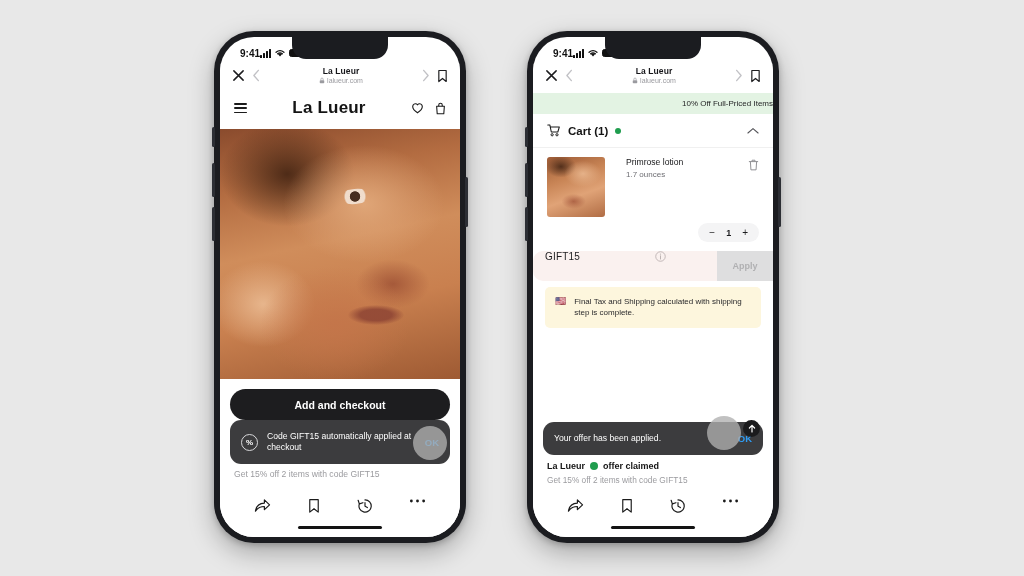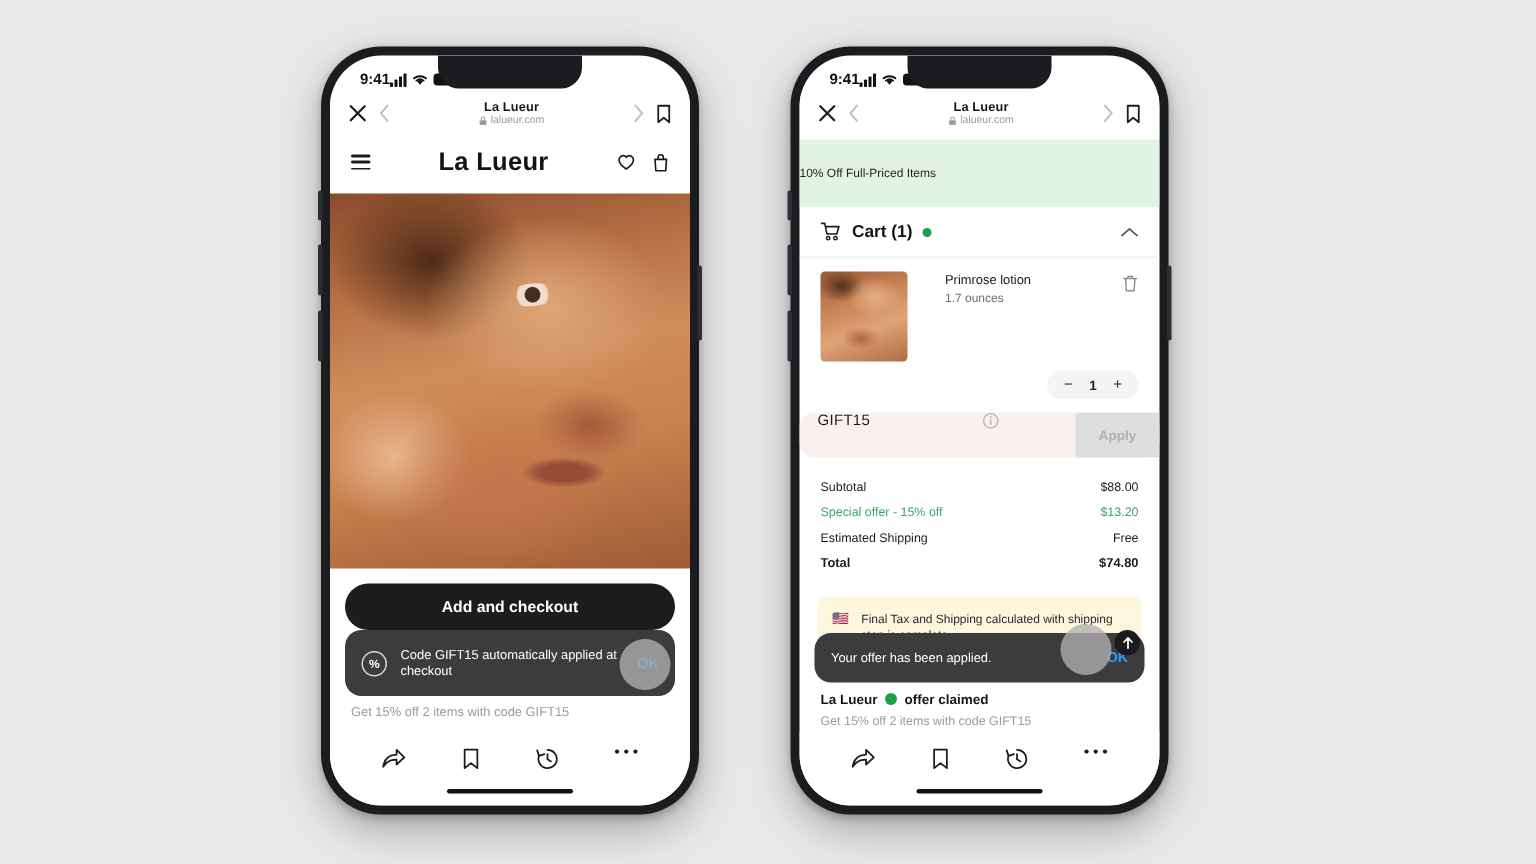--- a/index.html
+++ b/index.html
@@ -147,21 +147,21 @@
     background: #fff; display: flex; align-items: flex-start;
     justify-content: space-around; padding: 11px 16px 0 16px; z-index: 20;
   }
   .home-ind {
     position: absolute; left: 50%; transform: translateX(-50%);
     bottom: 8px; width: 84px; height: 3.4px; background: #131313; border-radius: 3px; z-index: 22;
   }
 
   
   .promo-banner {
-    background: #e3f3e3; text-align: left; padding: 18px 0;
+    background: #e3f3e3; text-align: right; padding: 6px 0;
     font-size: 8px; color: #1f1f21;
   }
   .cart-header {
     display: flex; align-items: center; padding: 10px 14px;
     border-bottom: 1px solid #f0f0f0;
   }
   .cart-title { font-size: 11.5px; font-weight: bold; color: #141414; margin-left: 7px; }
   .green-dot { width: 6px; height: 6px; border-radius: 50%; background: #1f9d4e; margin-left: 7px; }
   .spacer { flex: 1; }
 
@@ -171,21 +171,21 @@
     background: linear-gradient(160deg,#9d5b36 0%, #c88455 35%, #e0a377 62%, #b06c44 100%);
     position: relative; overflow: hidden;
   }
   .thumb:after {
     content:''; position:absolute; inset:0;
     background:
       radial-gradient(ellipse 50% 34% at 62% 28%, rgba(232,182,142,.9), rgba(0,0,0,0) 64%),
       radial-gradient(ellipse 38% 26% at 24% 16%, rgba(66,36,20,.85), rgba(0,0,0,0) 70%),
       radial-gradient(ellipse 30% 18% at 46% 74%, rgba(160,82,56,.75), rgba(0,0,0,0) 70%);
   }
-  .item-info { flex: 1; padding-left: 11px; margin-left: 14px; }
+  .item-info { flex: 1; padding-left: 21px; }
   .item-name { font-size: 8.6px; color: #18181a; }
   .item-size { font-size: 8px; color: #6e6e73; margin-top: 3px; }
   .trash-col { padding-top: 2px; }
 
   .qty-row { display: flex; justify-content: flex-end; padding: 0 14px 9px 14px; }
   .stepper {
     display: flex; align-items: center; gap: 11px;
     background: #f4f4f5; border-radius: 14px; padding: 4px 11px;
   }
   .stepper span { font-size: 10px; color: #1d1d1f; }
@@ -476,38 +476,20 @@
         <span class="info-ico">
           <svg width="11" height="11" viewBox="0 0 12 12">
               <circle cx="6" cy="6" r="5.2" stroke="#bdb4b3" stroke-width="1" fill="none"></circle>
               <path d="M6 5.2 V8.8" stroke="#bdb4b3" stroke-width="1.1" stroke-linecap="round"></path>
               <circle cx="6" cy="3.3" r="0.7" fill="#bdb4b3"></circle>
             </svg>
         </span>
         <button class="apply-btn">Apply</button>
       </div>
 
-      <div class="summary">
-        <div class="sum-row">
-          <span>Subtotal</span>
-          <span>$88.00</span>
-        </div>
-        <div class="sum-row offer">
-          <span>Special offer - 15% off</span>
-          <span>$13.20</span>
-        </div>
-        <div class="sum-row">
-          <span>Estimated Shipping</span>
-          <span>Free</span>
-        </div>
-        <div class="sum-row total">
-          <span>Total</span>
-          <span>$74.80</span>
-        </div>
-      </div>
 
       <div class="tax-note">
         <span class="flag">🇺🇸</span>
         <span class="t">Final Tax and Shipping calculated with shipping step is complete.</span>
       </div>
 
       <div class="claim">
         <div class="claim-title">
           <span>La Lueur</span>
           <span class="g"></span>

